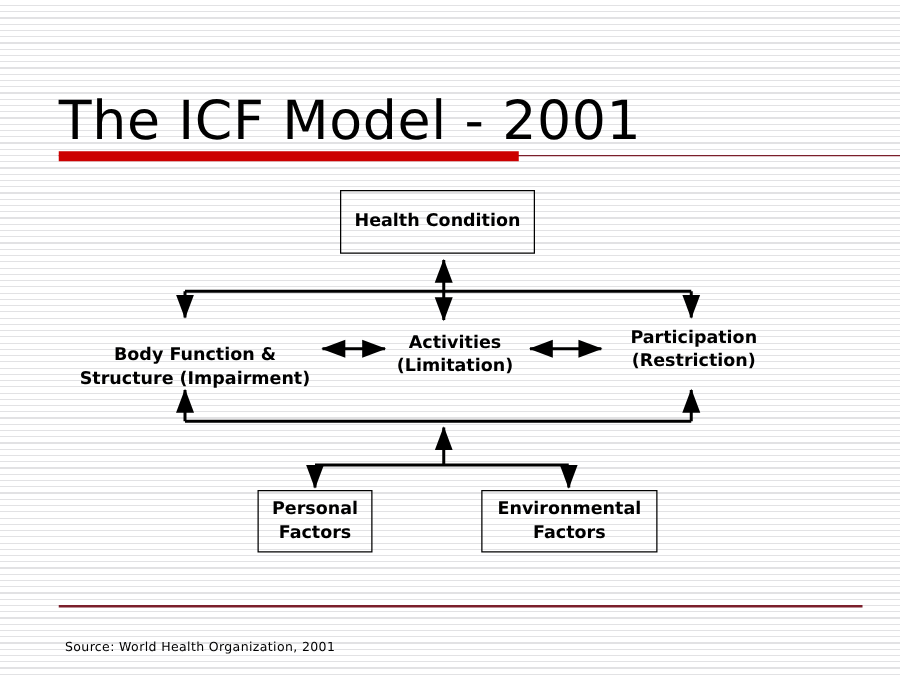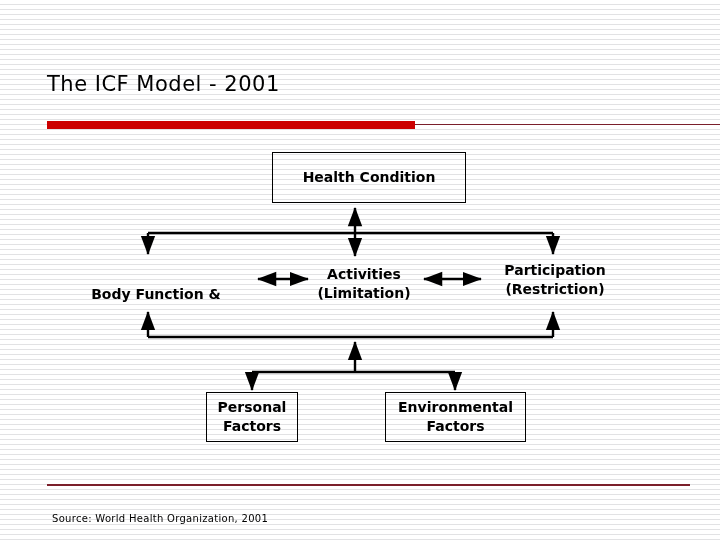--- a/index.html
+++ b/index.html
@@ -29,21 +29,21 @@
         #e2e2e4 5px);
     overflow: hidden;
   }
 
   
   #title {
     position: absolute;
     left: 47px;
     top: 72px;
     font-family: "DejaVu Sans", sans-serif;
-    font-size: 21px;
+    font-size: 43px;
     font-weight: 400;
     color: #000000;
     letter-spacing: 0.5px;
     white-space: nowrap;
   }
   #title-rule-thin {
     position: absolute;
     left: 47px;
     top: 124px;
     width: 673px;
@@ -84,21 +84,21 @@
     justify-content: center;
     align-items: center;
   }
   .node.boxed {
     border: 1px solid #000000;
     background: transparent;
   }
   .node .l1, .node .l2 { display: block; white-space: nowrap; }
 
   #node-health {
-    left: 272px;  top: 152px;  width: 194px; height: 51px; text-align: center;
+    left: 272px;  top: 152px;  width: 156px; height: 51px; text-align: center;
   }
   #node-body {
     left: 40px;   top: 272px;  width: 232px; height: 44px;
   }
   #node-activities {
     left: 310px;  top: 262px;  width: 108px; height: 44px;
   }
   #node-participation {
     left: 485px;  top: 258px;  width: 140px; height: 44px;
   }
@@ -180,20 +180,21 @@
       </g>
     </svg>
   </div>
 
   <div class="node boxed" id="node-health">
     <span class="l1">Health Condition</span>
   </div>
 
   <div class="node" id="node-body">
     <span class="l1">Body Function &amp;</span>
+    <span class="l2">Structure (Impairment)</span>
   </div>
 
   <div class="node" id="node-activities">
     <span class="l1">Activities</span>
     <span class="l2">(Limitation)</span>
   </div>
 
   <div class="node" id="node-participation">
     <span class="l1">Participation</span>
     <span class="l2">(Restriction)</span>

